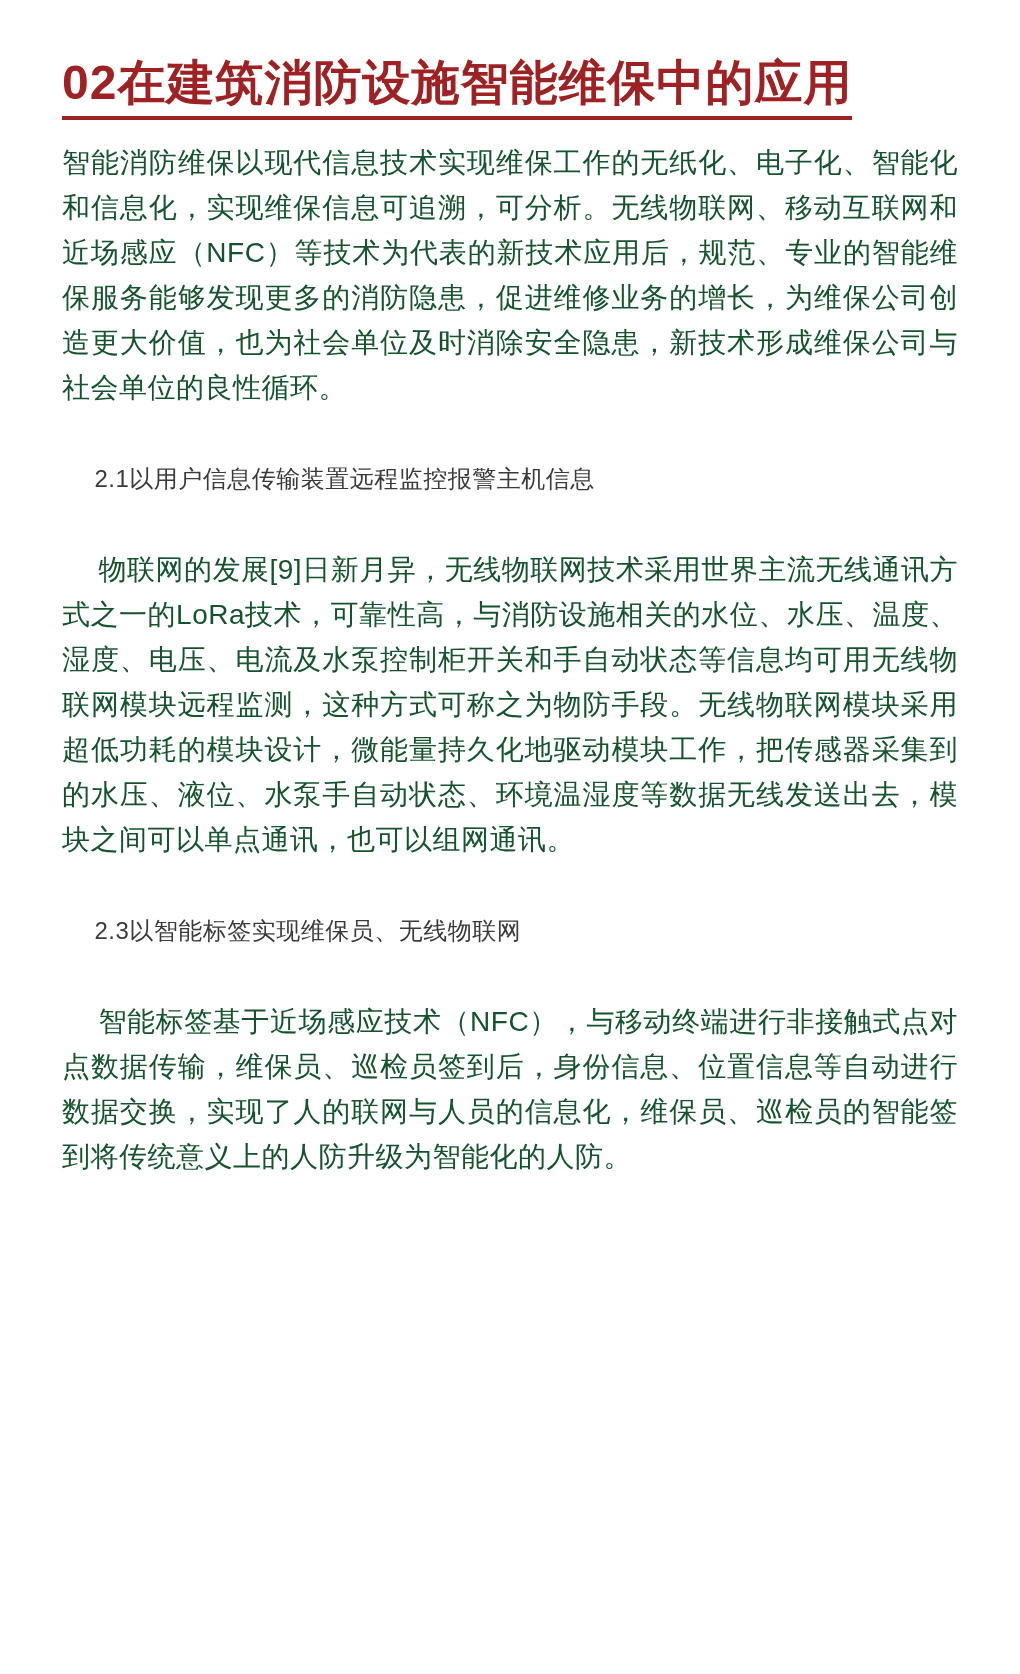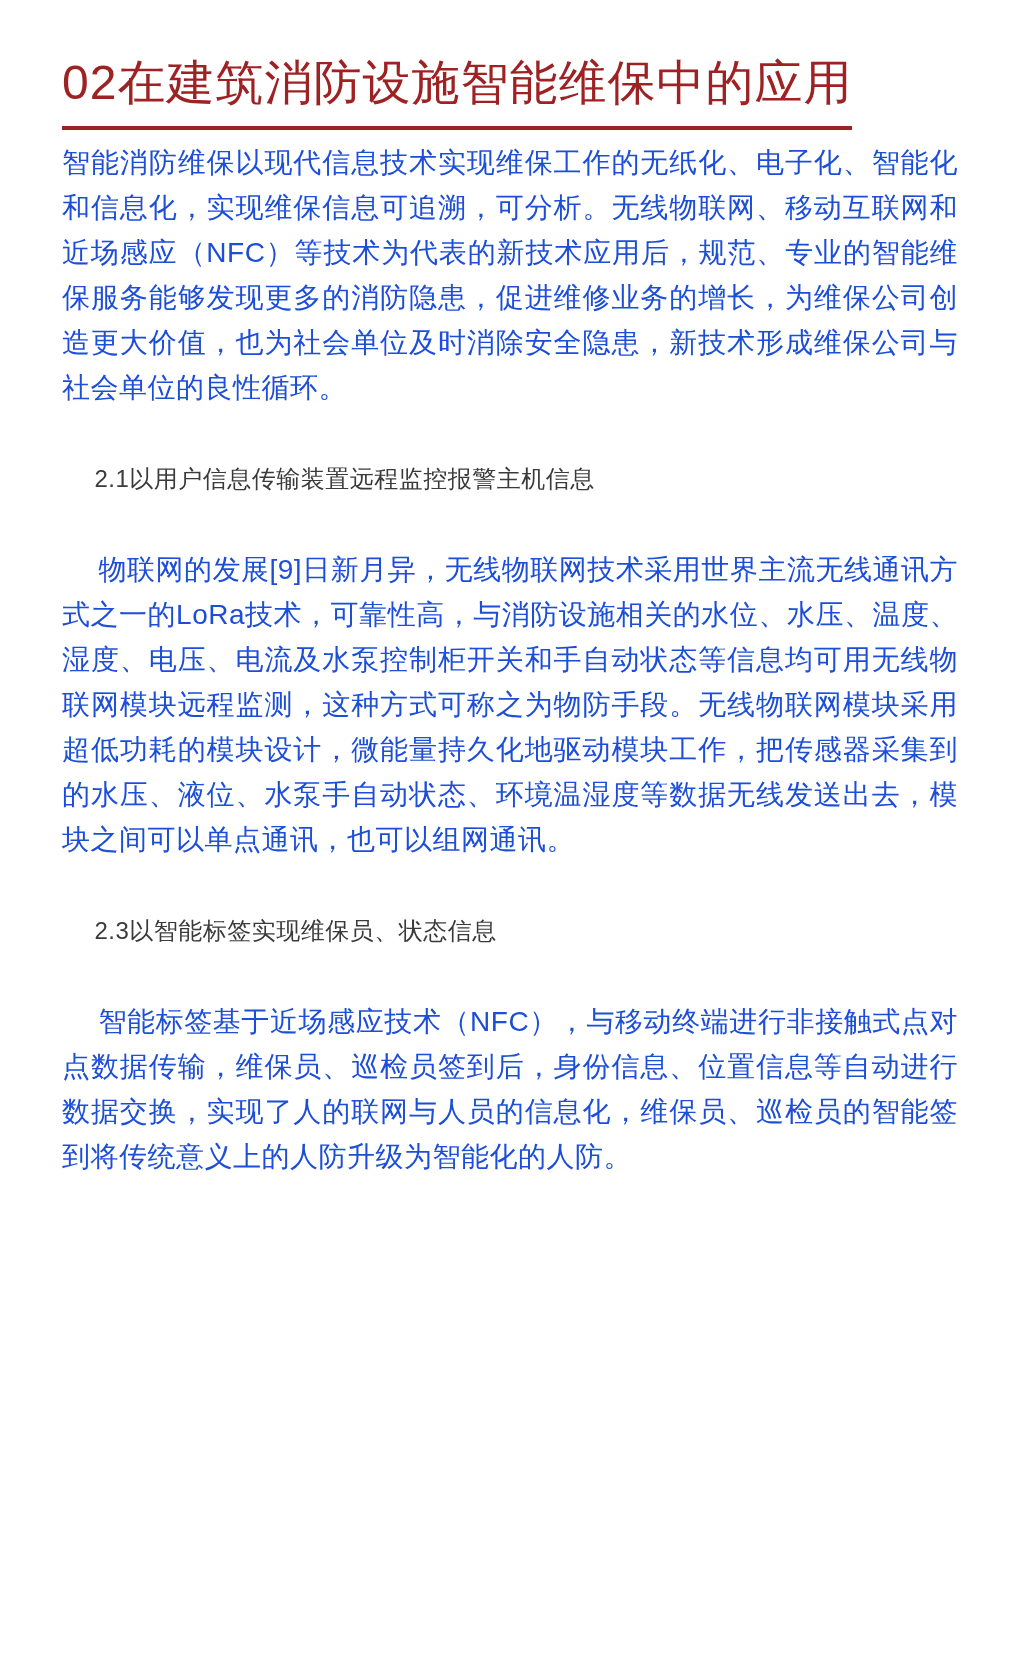--- a/index.html
+++ b/index.html
@@ -21,27 +21,28 @@
   h1.doc-title {
     margin: 0 0 24px 0;
     font-size: 48px;
     line-height: 1.38;
     font-weight: 500;
     color: #9e2124;
     letter-spacing: 1px;
   }
   h1.doc-title .title-underline {
     border-bottom: 4px solid #9e2124;
-    padding-bottom: 17px;
+    padding-bottom: 7px;
+    font-weight: bold;
   }
   p.body-para {
     margin: 0 0 46px 0;
     font-size: 28px;
     line-height: 45px;
-    color: #1d4ed8;
+    color: #14532d;
     text-align: justify;
     letter-spacing: 0.5px;
   }
   p.body-para.indent {
     text-indent: 1.3em;
   }
   p.body-para:last-child {
     margin-bottom: 0;
   }
   h2.section-heading {
@@ -62,17 +63,17 @@
   <h1 class="doc-title"><span class="title-underline">02在建筑消防设施智能维保中的应用</span></h1>
 
   <p class="body-para">智能消防维保以现代信息技术实现维保工作的无纸化、电子化、智能化和信息化，实现维保信息可追溯，可分析。无线物联网、移动互联网和近场感应（NFC）等技术为代表的新技术应用后，规范、专业的智能维保服务能够发现更多的消防隐患，促进维修业务的增长，为维保公司创造更大价值，也为社会单位及时消除安全隐患，新技术形成维保公司与社会单位的良性循环。</p>
 
   <h2 class="section-heading">2.1以用户信息传输装置远程监控报警主机信息</h2>
 
 
 
   <p class="body-para indent">物联网的发展[9]日新月异，无线物联网技术采用世界主流无线通讯方式之一的LoRa技术，可靠性高，与消防设施相关的水位、水压、温度、湿度、电压、电流及水泵控制柜开关和手自动状态等信息均可用无线物联网模块远程监测，这种方式可称之为物防手段。无线物联网模块采用超低功耗的模块设计，微能量持久化地驱动模块工作，把传感器采集到的水压、液位、水泵手自动状态、环境温湿度等数据无线发送出去，模块之间可以单点通讯，也可以组网通讯。</p>
 
-  <h2 class="section-heading">2.3以智能标签实现维保员、状态信息</h2>
+  <h2 class="section-heading">2.3以智能标签实现维保员、无线物联网</h2>
 
   <p class="body-para indent">智能标签基于近场感应技术（NFC），与移动终端进行非接触式点对点数据传输，维保员、巡检员签到后，身份信息、位置信息等自动进行数据交换，实现了人的联网与人员的信息化，维保员、巡检员的智能签到将传统意义上的人防升级为智能化的人防。</p>
 
 </div>
 
 </body></html>

